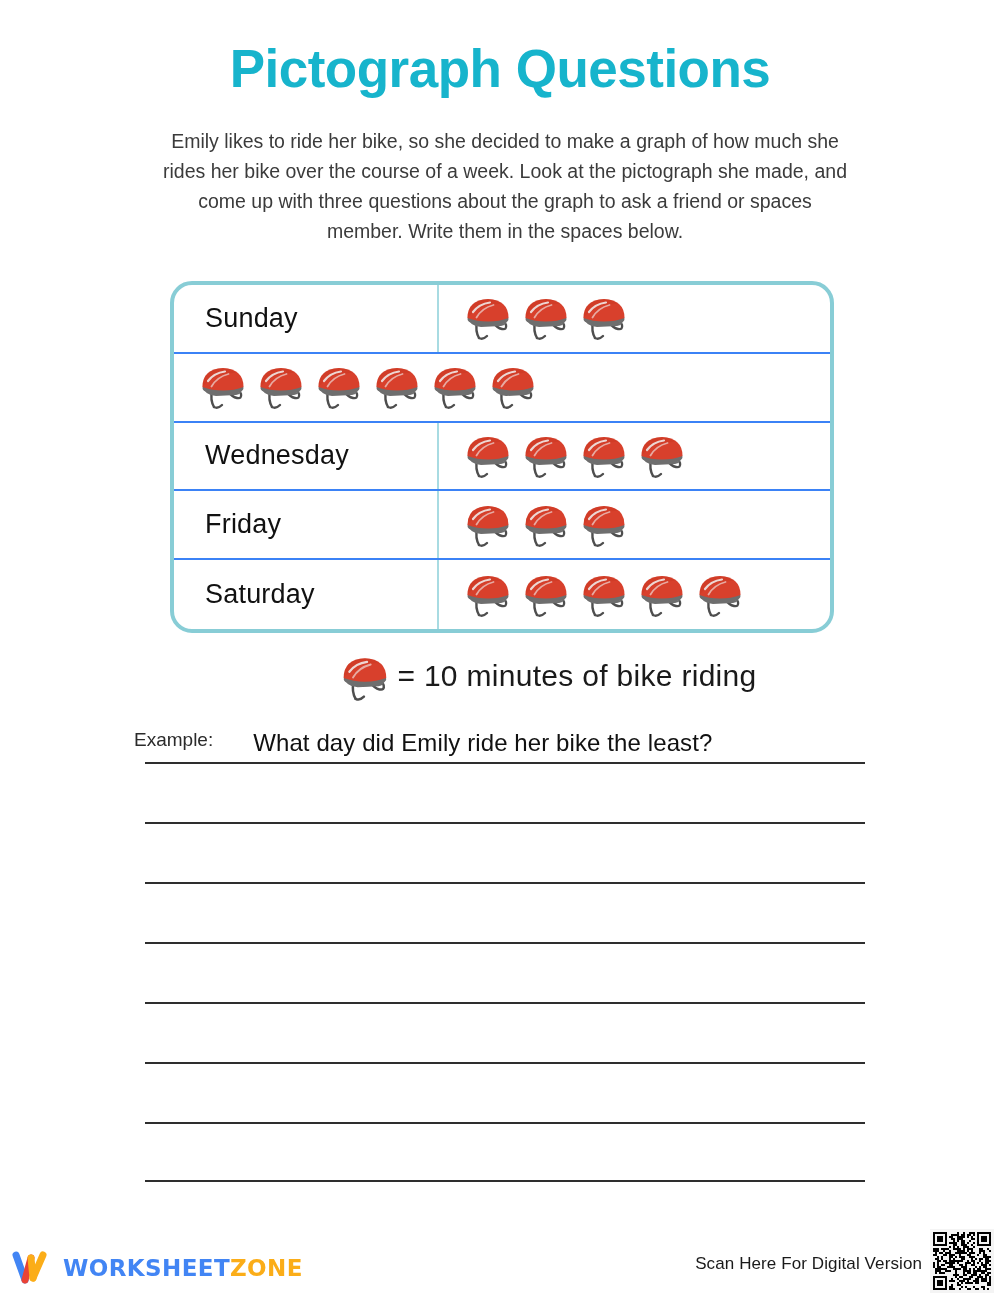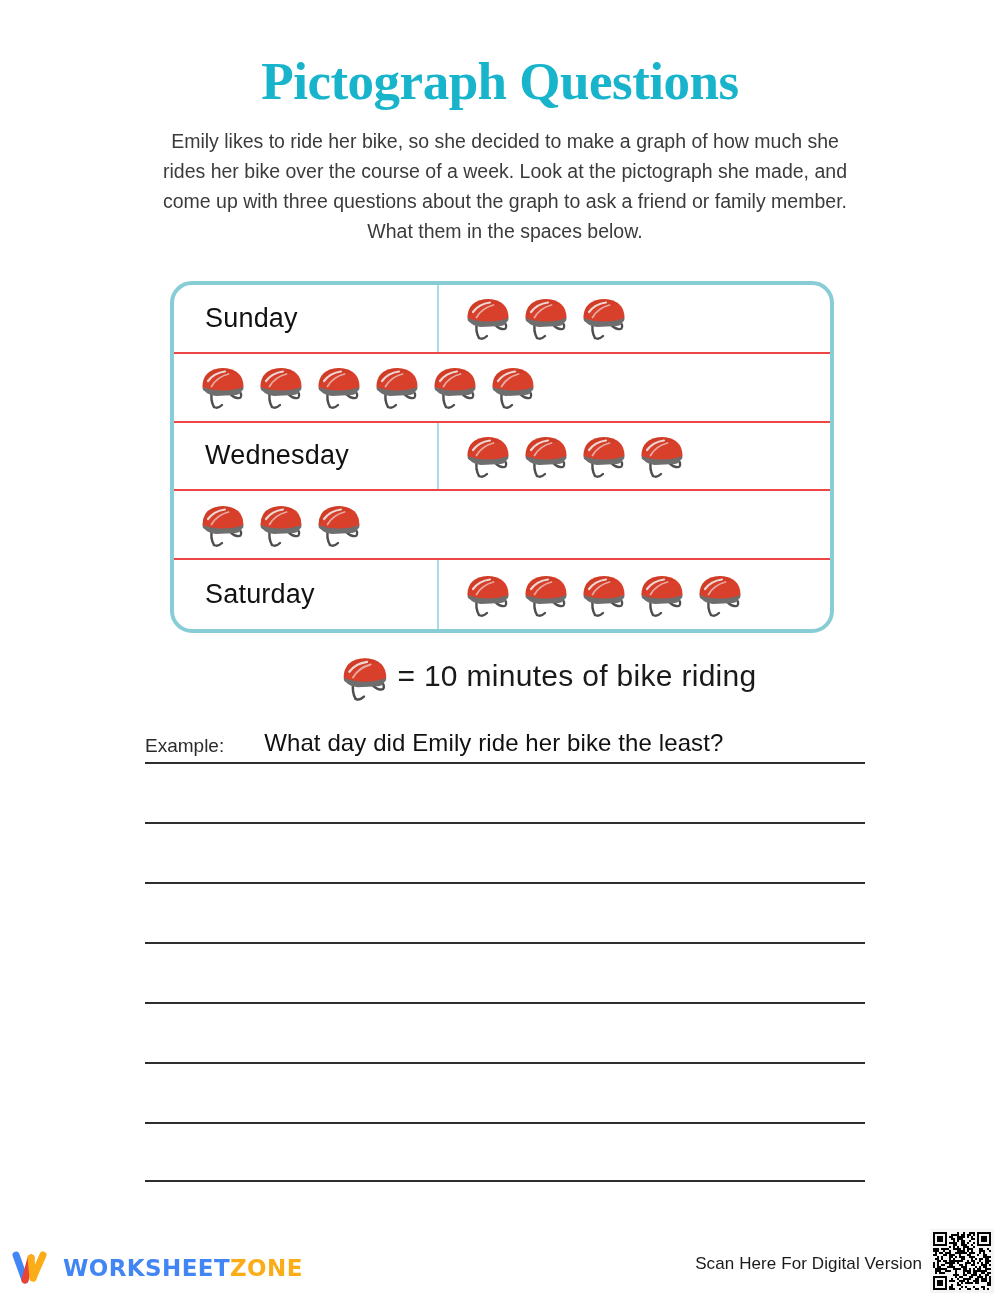--- a/index.html
+++ b/index.html
@@ -11,25 +11,25 @@
     width: 1000px;
     height: 1294px;
     position: relative;
     font-family: "Liberation Sans", sans-serif;
     overflow: hidden;
   }
 
   
   .page-title {
     position: absolute;
-    top: 52px;
+    top: 40px;
     left: 0;
     width: 1000px;
     text-align: center;
-    font-family: Liberation Serif, serif;
+    font-family: Liberation Sans, sans-serif;
     font-size: 53px;
     font-weight: bold;
     letter-spacing: -0.5px;
     color: #17b4cc;
     line-height: 1.1;
   }
 
   
   .intro {
     position: absolute;
@@ -51,21 +51,21 @@
     width: 664px;
     height: 352px;
     border: 4px solid #88cdd6;
     border-radius: 22px;
     box-sizing: border-box;
     background: #ffffff;
   }
   .picto-row {
     display: flex;
     height: 68.8px;
-    border-bottom: 2px solid #ef4444;
+    border-bottom: 2px solid #3b82f6;
     box-sizing: border-box;
   }
   .picto-row:last-child {
     border-bottom: none;
   }
   .picto-day {
     width: 265px;
     flex: 0 0 265px;
     border-right: 2px solid #a8dbe2;
     box-sizing: border-box;
@@ -116,25 +116,25 @@
     font-family: "Liberation Sans", sans-serif;
     font-size: 30px;
     color: #1a1a1a;
     letter-spacing: 0.3px;
     padding-bottom: 4px;
   }
 
   
   .example-row {
     position: absolute;
-    left: 145px;
+    left: 134px;
     top: 729px;
     width: 720px;
     display: flex;
-    align-items: flex-end;
+    align-items: flex-start;
   }
   .example-label {
     font-family: "Liberation Sans", sans-serif;
     font-size: 19px;
     color: #2b2b2b;
     margin-right: 12px;
   }
   .example-text {
     font-family: "Liberation Sans", sans-serif;
     font-size: 24px;
@@ -193,21 +193,21 @@
     padding: 3px;
     box-sizing: border-box;
   }
   .qr-box svg { display: block; width: 100%; height: 100%; }
 </style>
 </head>
 <body>
 
 <div class="page-title">Pictograph Questions</div>
 
-<div class="intro">Emily likes to ride her bike, so she decided to make a graph of how much she rides her bike over the course of a week. Look at the pictograph she made, and come up with three questions about the graph to ask a friend or family member. What them in the spaces below.</div>
+<div class="intro">Emily likes to ride her bike, so she decided to make a graph of how much she rides her bike over the course of a week. Look at the pictograph she made, and come up with three questions about the graph to ask a friend or spaces member. Write them in the spaces below.</div>
 
 <div class="picto-table" id="picto-table">
     <div class="picto-row">
       <div class="picto-day">Sunday</div>
       <div class="picto-icons">
         <span class="helmet">
           <svg viewBox="0 0 52 50" xmlns="http://www.w3.org/2000/svg">
             <path d="M8 11 Q16 24 30 27 L40 28 Q44 25 44 20 Q44 8 30 5 Q16 2 9 9 Z" fill="#7a7a7a" opacity="0"></path>
             <path d="M14 29 Q12 38 16 45" stroke="#4e4e4e" stroke-width="2.4" fill="none" stroke-linecap="round"></path>
             <path d="M16 45 Q20 47 24 43" stroke="#4e4e4e" stroke-width="2.4" fill="none" stroke-linecap="round"></path>
@@ -393,20 +393,21 @@
             <ellipse cx="25" cy="26" rx="20.5" ry="7" fill="#6e6e6e"></ellipse>
             <path d="M4.5 25 Q4.5 7 25 6 Q45.5 7 45.5 25 Q36 28.5 25 28.5 Q14 28.5 4.5 25 Z" fill="#d8402c"></path>
             <path d="M4.5 25 Q4.5 7 25 6 Q34 6.5 39 11 Q22 10 12 18 Q6.5 22 4.5 25 Z" fill="#c5361f" opacity="0.35"></path>
             <path d="M10 19 Q16 11 27 9.5" stroke="#f2f2f2" stroke-width="2.2" fill="none" stroke-linecap="round" opacity="0.85"></path>
             <path d="M13.5 24.5 Q19 15 30.5 12" stroke="#f2f2f2" stroke-width="1.8" fill="none" stroke-linecap="round" opacity="0.6"></path>
           </svg>
         </span>
       </div>
     </div>
     <div class="picto-row">
+      <div class="picto-day">Friday</div>
       <div class="picto-icons">
         <span class="helmet">
           <svg viewBox="0 0 52 50" xmlns="http://www.w3.org/2000/svg">
             <path d="M8 11 Q16 24 30 27 L40 28 Q44 25 44 20 Q44 8 30 5 Q16 2 9 9 Z" fill="#7a7a7a" opacity="0"></path>
             <path d="M14 29 Q12 38 16 45" stroke="#4e4e4e" stroke-width="2.4" fill="none" stroke-linecap="round"></path>
             <path d="M16 45 Q20 47 24 43" stroke="#4e4e4e" stroke-width="2.4" fill="none" stroke-linecap="round"></path>
             <path d="M30 29 Q34 35 39 36 Q44 37 43 32 Q42 28 38 30" stroke="#4e4e4e" stroke-width="2.4" fill="none" stroke-linecap="round"></path>
             <path d="M5 24 Q6 33 18 34 L38 33 Q44 32 45 25 Q44 31 36 31 L17 31 Q8 30 5 24 Z" fill="#6e6e6e"></path>
             <ellipse cx="25" cy="26" rx="20.5" ry="7" fill="#6e6e6e"></ellipse>
             <path d="M4.5 25 Q4.5 7 25 6 Q45.5 7 45.5 25 Q36 28.5 25 28.5 Q14 28.5 4.5 25 Z" fill="#d8402c"></path>

